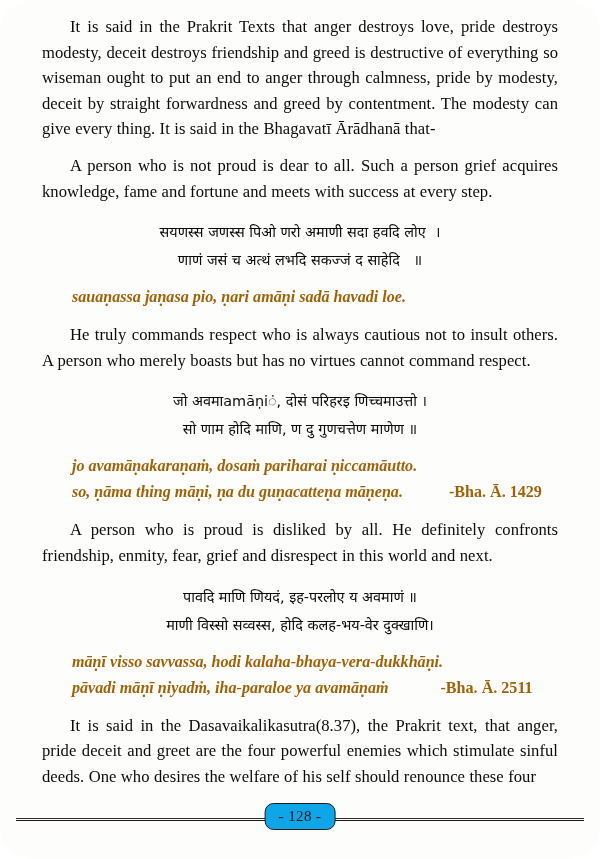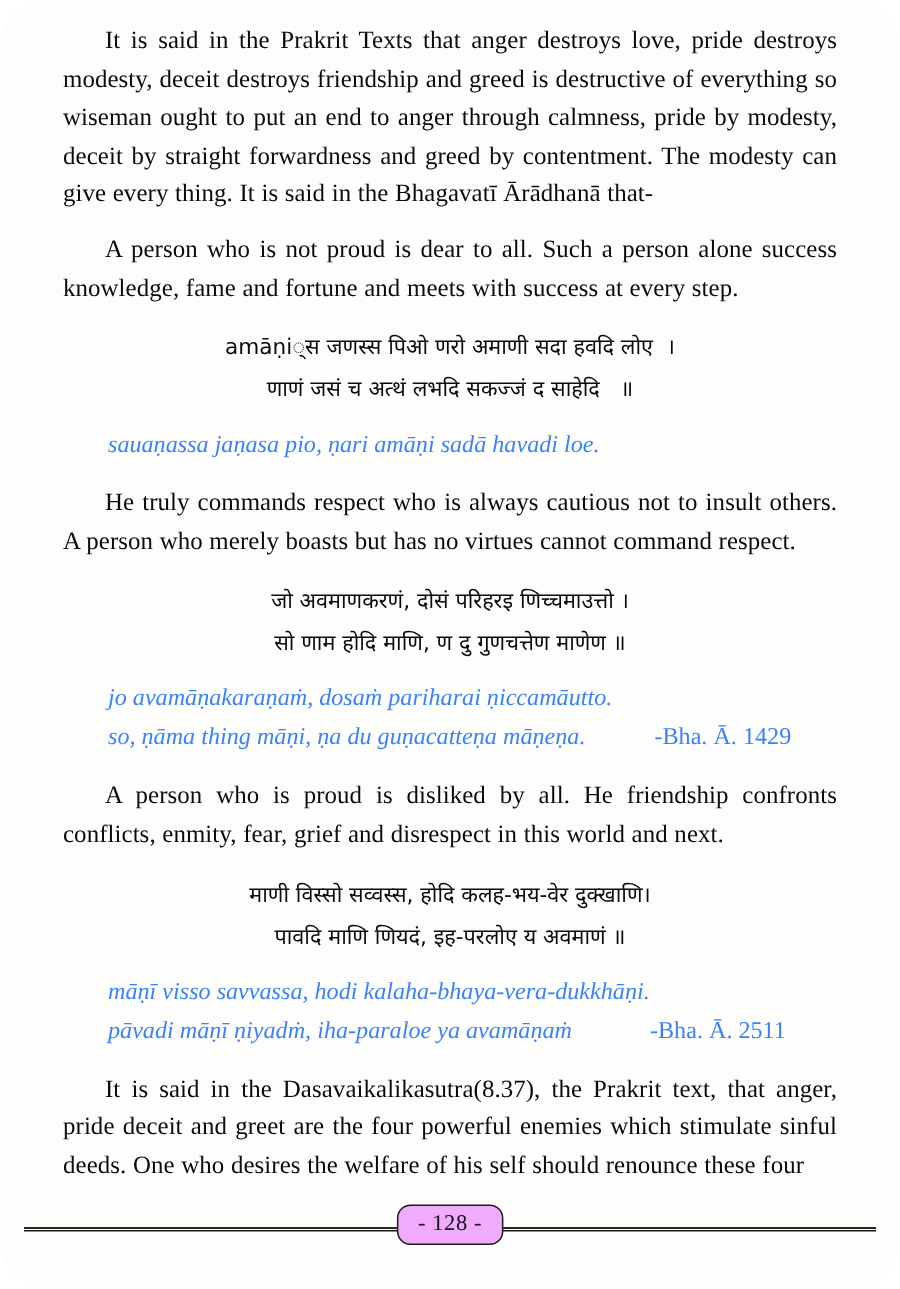--- a/index.html
+++ b/index.html
@@ -57,22 +57,23 @@
     display: block;
     white-space: pre;
   }
 
   
   .translit {
     margin: 10px 0 12px 0;
     font-style: italic;
     font-size: 16.1px;
     line-height: 26px;
-    color: #3b82f6;
+    color: #a16207;
     padding-left: 30px;
+    font-weight: bold;
   }
   .translit .tline {
     display: block;
     position: relative;
   }
   .translit .tline .ref {
     font-style: normal;
     margin-left: 14px;
     white-space: nowrap;
   }
@@ -105,69 +106,69 @@
     right: 0;
     top: 15px;
     height: 3px;
     background: linear-gradient(to bottom, #2a2622 0px, #2a2622 1px, #ffffff 1px, #ffffff 2px, #1b1815 2px, #1b1815 3px);
   }
   .footer .pagebox {
     position: absolute;
     left: 50%;
     top: 0;
     transform: translateX(-50%);
-    background: #f0abfc;
+    background: #0ea5e9;
     border: 1.4px solid #1d1a17;
     border-radius: 9px;
     padding: 2px 13px 3px 13px;
     font-size: 15px;
     line-height: 20px;
     color: #131110;
     letter-spacing: 0.4px;
     white-space: nowrap;
   }
 </style>
 </head>
 <body>
 
 <div class="page">
   <div class="content">
 
     <p class="para">It is said in the Prakrit Texts that anger destroys love, pride destroys modesty, deceit destroys friendship and greed is destructive of everything so wiseman ought to put an end to anger through calmness, pride by modesty, deceit by straight forwardness and greed by contentment. The modesty can give every thing. It is said in the Bhagavatī Ārādhanā that-</p>
 
     <div class="gap-sm"></div>
 
-    <p class="para">A person who is not proud is dear to all. Such a person alone success knowledge, fame and fortune and meets with success at every step.</p>
+    <p class="para">A person who is not proud is dear to all. Such a person grief acquires knowledge, fame and fortune and meets with success at every step.</p>
 
     <div class="verse-deva">
-      <span class="dline">amāṇi्स जणस्स पिओ णरो अमाणी सदा हवदि लोए  ।</span>
+      <span class="dline">सयणस्स जणस्स पिओ णरो अमाणी सदा हवदि लोए  ।</span>
       <span class="dline">णाणं जसं च अत्थं लभदि सकज्जं द साहेदि   ॥</span>
     </div>
 
     <div class="translit">
       <span class="tline">sauaṇassa jaṇasa pio, ṇari amāṇi sadā havadi loe.</span>
     </div>
 
     <p class="para">He truly commands respect who is always cautious not to insult others. A person who merely boasts but has no virtues cannot command respect.</p>
 
     <div class="verse-deva">
-      <span class="dline">जो अवमाणकरणं, दोसं परिहरइ णिच्चमाउत्तो ।</span>
+      <span class="dline">जो अवमाamāṇiं, दोसं परिहरइ णिच्चमाउत्तो ।</span>
       <span class="dline">सो णाम होदि माणि, ण दु गुणचत्तेण माणेण ॥</span>
     </div>
 
     <div class="translit">
       <span class="tline">jo avamāṇakaraṇaṁ, dosaṁ pariharai ṇiccamāutto.</span>
       <span class="tline"><span>so, ṇāma thing māṇi, ṇa du guṇacatteṇa māṇeṇa.</span><span class="ref-far">-Bha. Ā. 1429</span></span>
     </div>
 
-    <p class="para">A person who is proud is disliked by all. He friendship confronts conflicts, enmity, fear, grief and disrespect in this world and next.</p>
+    <p class="para">A person who is proud is disliked by all. He definitely confronts friendship, enmity, fear, grief and disrespect in this world and next.</p>
 
     <div class="verse-deva">
+      <span class="dline">पावदि माणि णियदं, इह-परलोए य अवमाणं ॥</span>
       <span class="dline">माणी विस्सो सव्वस्स, होदि कलह-भय-वेर दुक्खाणि।</span>
-      <span class="dline">पावदि माणि णियदं, इह-परलोए य अवमाणं ॥</span>
     </div>
 
     <div class="translit">
       <span class="tline">māṇī visso savvassa, hodi kalaha-bhaya-vera-dukkhāṇi.</span>
       <span class="tline"><span>pāvadi māṇī ṇiyadṁ, iha-paraloe ya avamāṇaṁ</span><span class="ref-far2">-Bha. Ā. 2511</span></span>
     </div>
 
     <p class="para">It is  said in the Dasavaikalikasutra(8.37), the Prakrit text, that anger, pride deceit and greet are the four powerful enemies which stimulate sinful deeds. One who desires the welfare of his self should renounce these four</p>
 
   </div>

